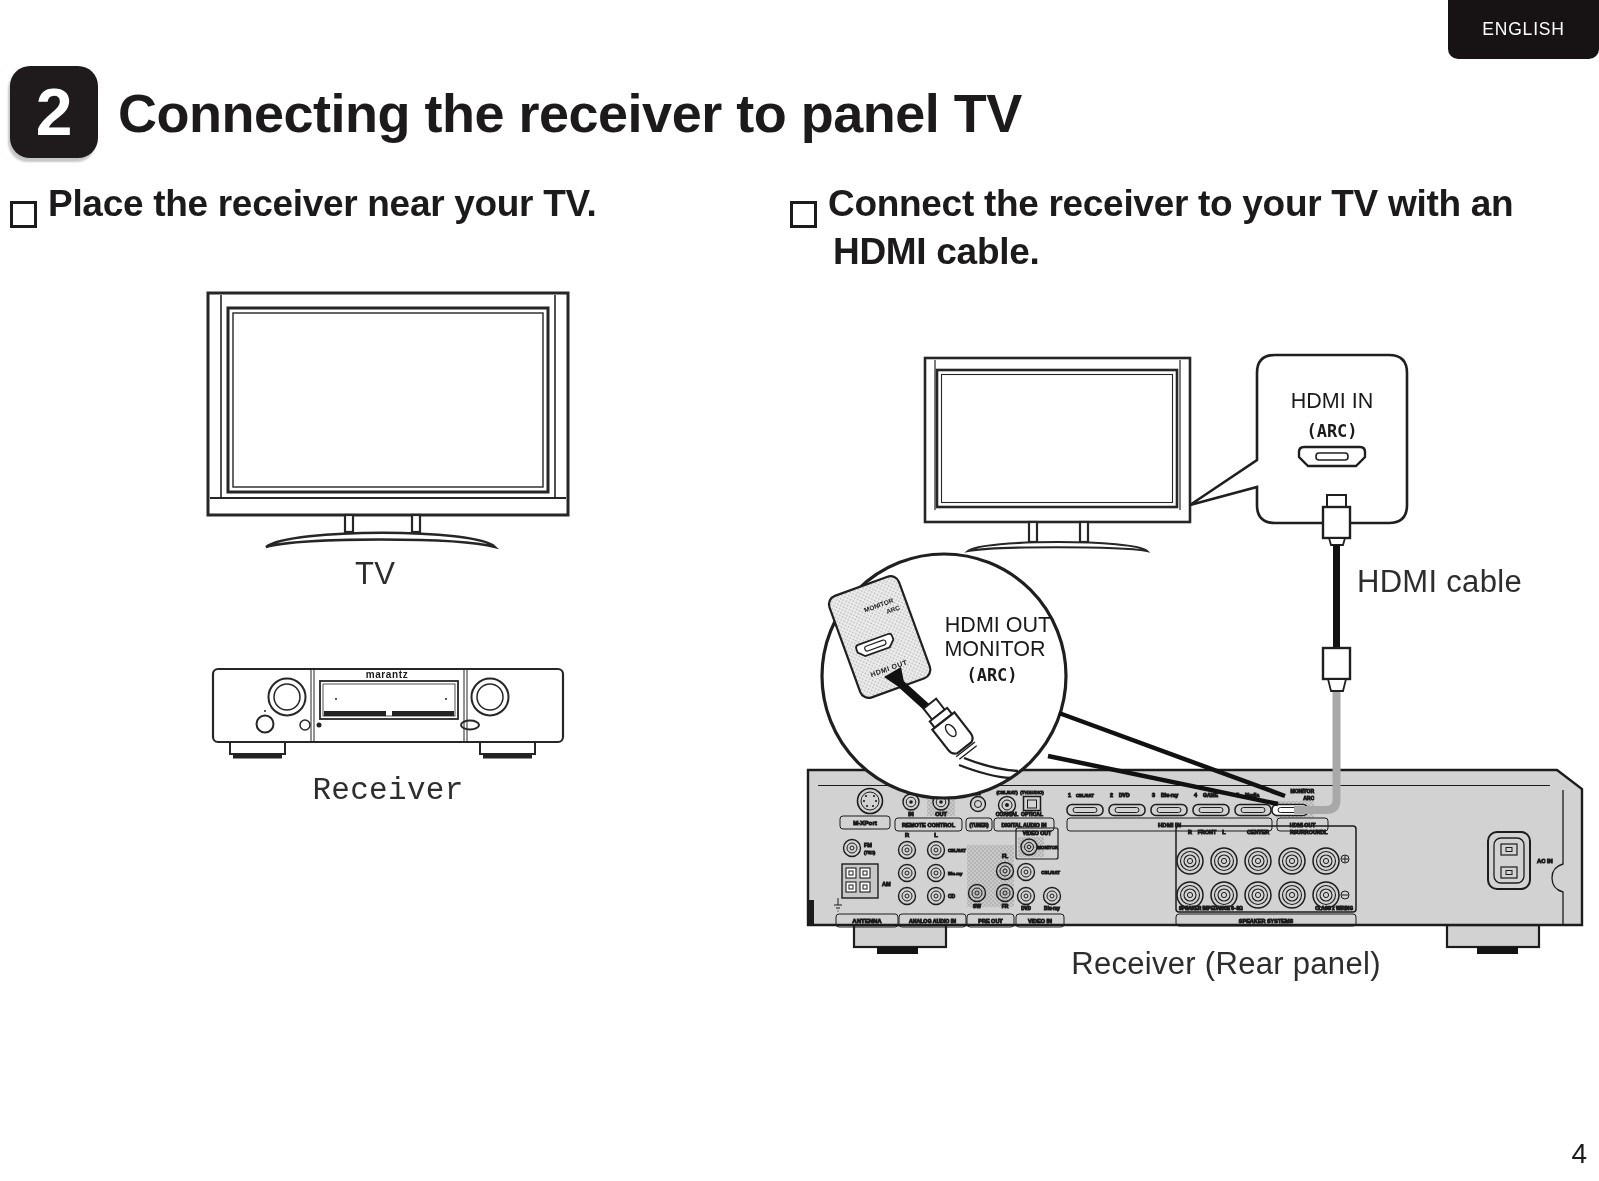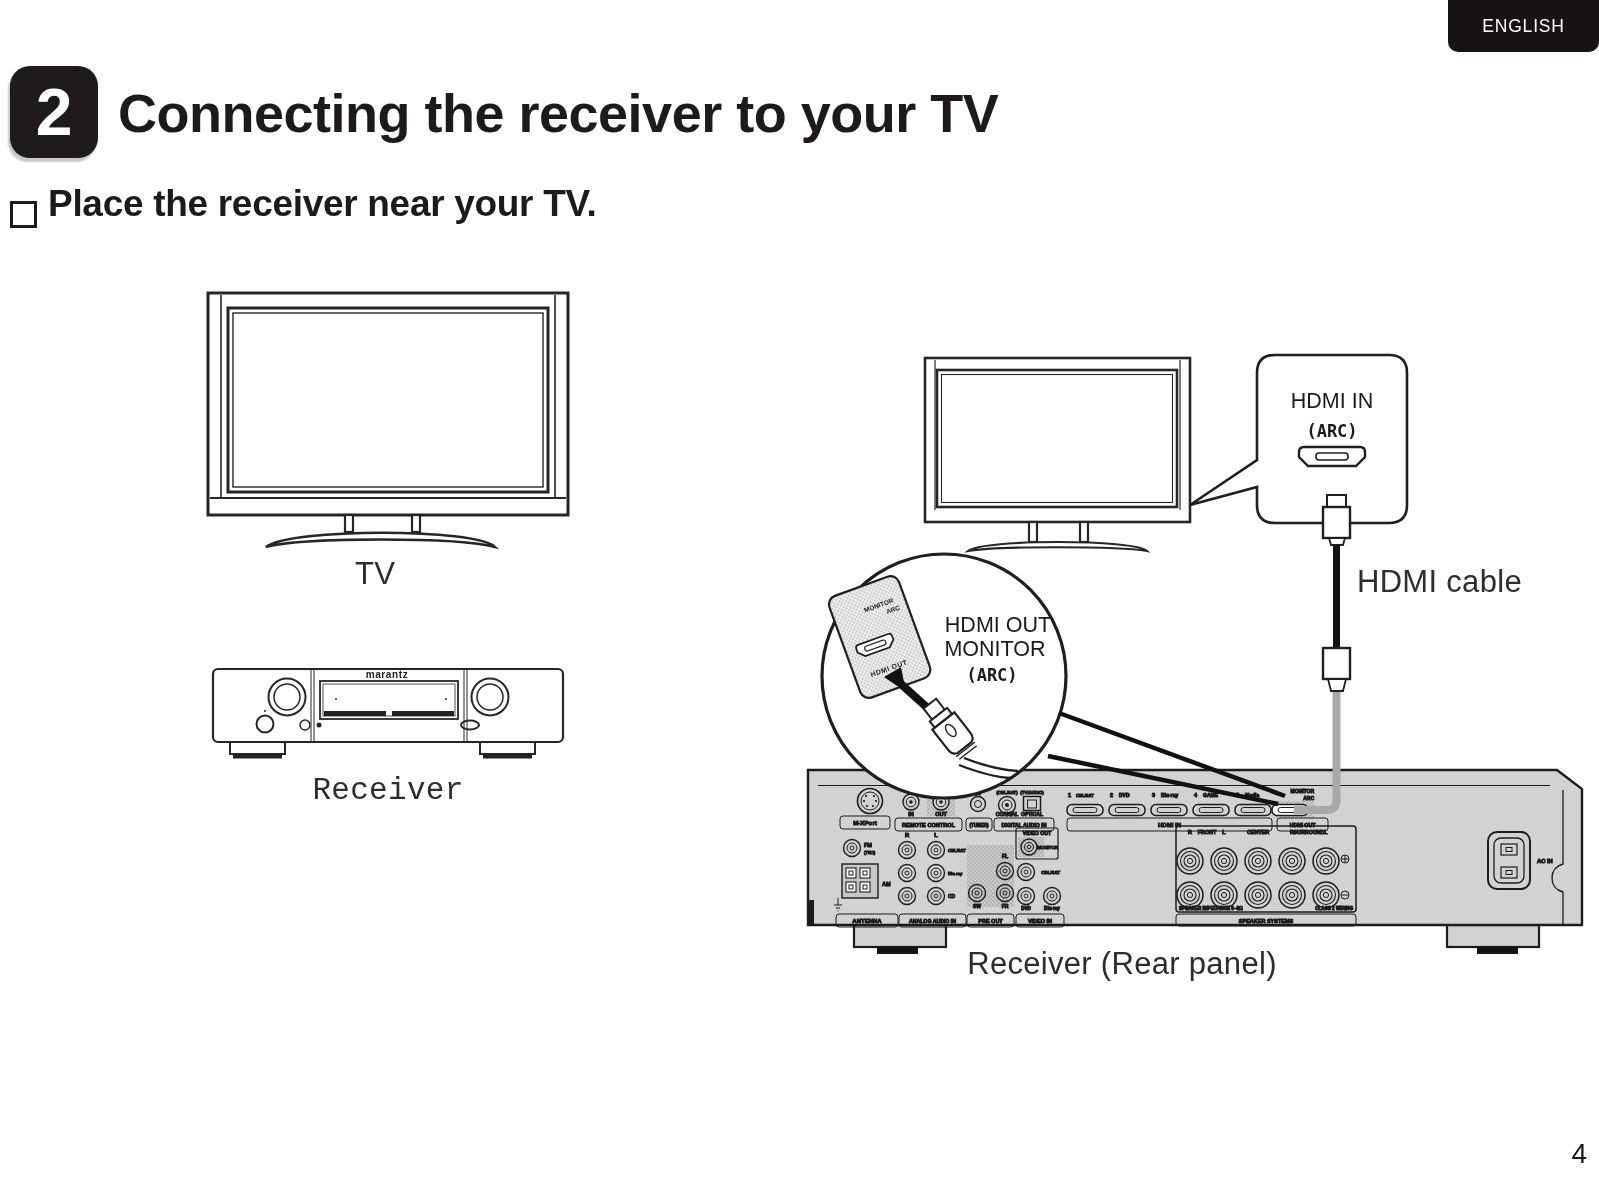--- a/index.html
+++ b/index.html
@@ -1,20 +1,20 @@
 <!DOCTYPE html>
 <html><head>
 <meta charset="utf-8">
 <style>
   html,body{margin:0;padding:0;background:#fff;}
   .page{position:relative;width:1599px;height:1181px;background:#fff;overflow:hidden;
         font-family:"Liberation Sans", sans-serif;color:#1d1a1b;}
   .abs{position:absolute;}
   
-  .lang-badge{right:0;top:0;width:151px;height:52px;background:#171314;color:#fff;
+  .lang-badge{right:0;top:0;width:151px;height:59px;background:#171314;color:#fff;
     border-radius:0 0 10px 10px;display:flex;align-items:center;justify-content:center;
     font-size:17.5px;letter-spacing:.8px;}
   .step-badge{left:10px;top:66px;width:88px;height:92px;background:#1f1b1c;border-radius:20px;
     display:flex;align-items:center;justify-content:center;color:#fff;font-size:66px;font-weight:bold;
     box-shadow:-2px 4px 2px rgba(0,0,0,.22);}
   .title{left:118px;top:82px;font-size:54px;font-weight:bold;letter-spacing:-.5px;white-space:nowrap;}
   
   .heading{font-size:37px;font-weight:bold;letter-spacing:-.3px;line-height:1.3;}
   .hrow{display:flex;gap:11px;align-items:flex-end;}
   .chk{display:inline-block;width:21px;height:21px;border:3.5px solid #1d1a1b;margin-top:8px;flex:0 0 auto;}
@@ -34,27 +34,34 @@
 
 <div class="page">
 
   <div class="abs lang-badge">
     <span>ENGLISH</span>
   </div>
 
   <div class="abs step-badge">
     <span>2</span>
   </div>
-  <div class="abs title">Connecting the receiver to your TV</div>
+  <div class="abs title">Connecting the receiver to panel TV</div>
 
   <div class="abs heading h-left hrow">
     <span class="chk"></span>
     <span>Place the receiver near your TV.</span>
   </div>
 
+  <div class="abs heading h-right">
+    <div class="hrow">
+      <span class="chk"></span>
+      <span>Connect the receiver to your TV with an</span>
+    </div>
+    <div class="line2">HDMI cable.</div>
+  </div>
 
   <svg class="abs" style="left:190px;top:275px;" width="400" height="330" viewBox="0 0 400 330">
     <g fill="none" stroke="#262626">
       <rect x="18" y="18" width="360" height="222" stroke-width="3"></rect>
       <path d="M31,20 V223 M365,20 V223" stroke-width="1.6"></path>
       <rect x="38" y="33" width="320" height="184" stroke-width="3"></rect>
       <rect x="43" y="38" width="310" height="174" stroke-width="1.4"></rect>
       <path d="M20,223 H376" stroke-width="2"></path>
       <rect x="155" y="240" width="8" height="17" stroke-width="2.2" fill="#fff"></rect>
       <rect x="222" y="240" width="8" height="17" stroke-width="2.2" fill="#fff"></rect>
@@ -448,16 +455,16 @@
       <rect x="547" y="155" width="19" height="14" stroke-width="2"></rect>
       <rect x="543" y="167" width="27" height="31" stroke-width="2.4"></rect>
       <path d="M549,198 h16 l-2,7 h-12 z" stroke-width="1.8"></path>
       <path d="M556.5,205 V309" stroke="#111" stroke-width="7" fill="none"></path>
       <rect x="543" y="308" width="27" height="31" stroke-width="2.4"></rect>
       <path d="M548,339 h18 l-3,12 h-12 z" stroke-width="1.8"></path>
     </g>
   </svg>
 
   <div class="abs biglabel" style="left:1347px;top:564px;margin-left:10px;">HDMI cable</div>
-  <div class="abs biglabel center" style="left:922px;top:946px;width:400px;">Receiver (Rear panel)</div>
+  <div class="abs biglabel center" style="left:1026px;top:946px;width:400px;">Receiver (Rear panel)</div>
 
   <div class="abs page-num">4</div>
 </div>
 
 </body></html>

